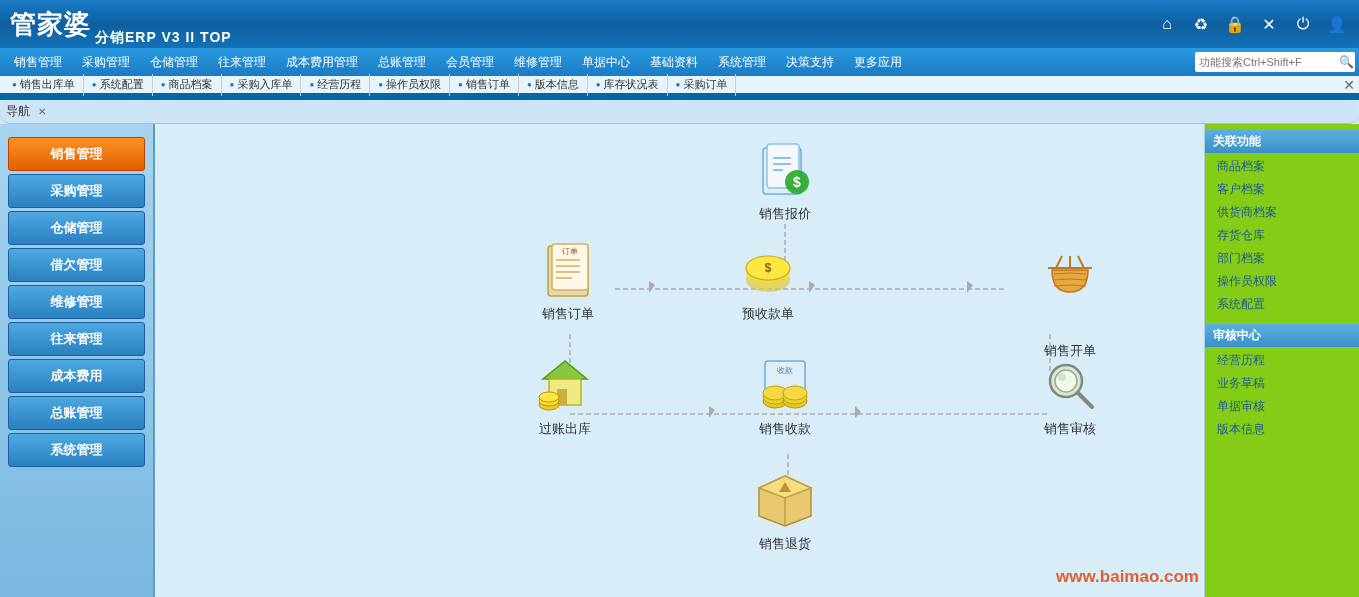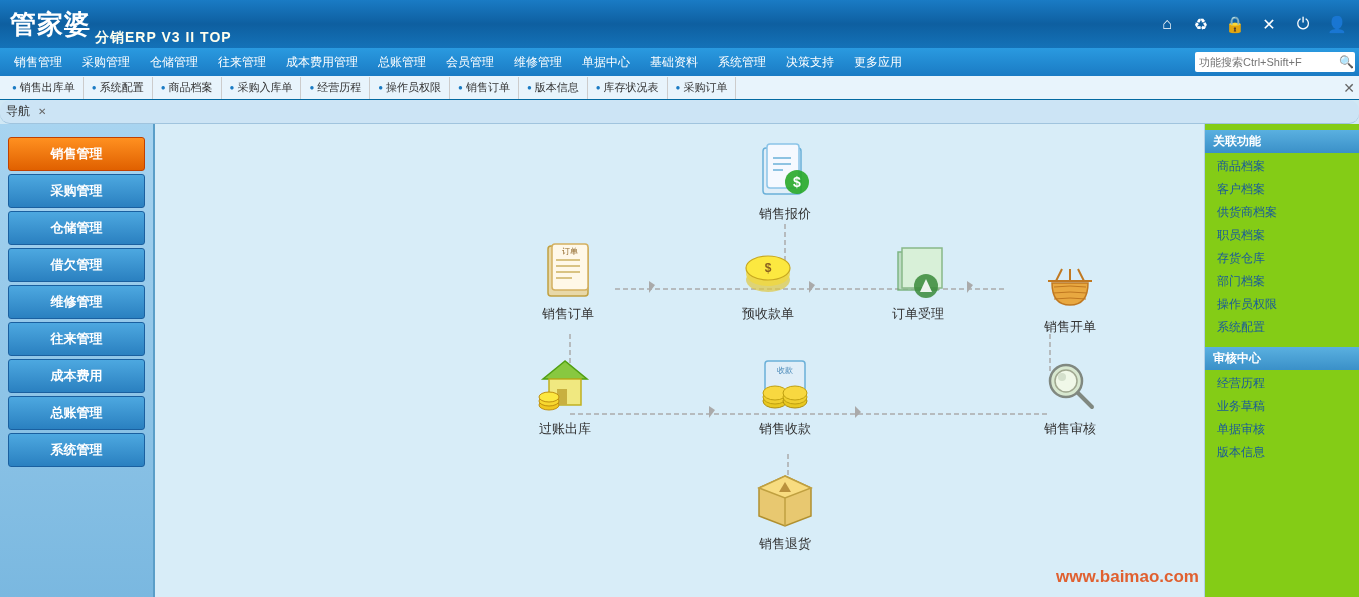--- a/index.html
+++ b/index.html
@@ -71,21 +71,21 @@
       border: none; outline: none; font-size: 11px; width: 140px; color: #999;
     }
 
     
     #tabbar {
       background: #e8f4fc;
       height: 24px;
       display: flex;
       align-items: center;
       padding: 0 4px;
-      border-bottom: 1px solid #0369a1;
+      border-bottom: 7px solid #0369a1;
       position: relative;
     }
     .tab-item {
       font-size: 11px;
       color: #333;
       padding: 0 8px;
       height: 22px;
       display: flex;
       align-items: center;
       cursor: pointer;
@@ -370,33 +370,22 @@
           <svg width="60" height="58" viewBox="0 0 60 58">
             <ellipse cx="30" cy="38" rx="22" ry="12" fill="#e0c840" opacity="0.7"></ellipse>
             <ellipse cx="30" cy="32" rx="22" ry="12" fill="#f0d840" opacity="0.8"></ellipse>
             <ellipse cx="30" cy="26" rx="22" ry="12" fill="#fce840" stroke="#c8a820" stroke-width="1.2"></ellipse>
             <text x="30" y="30" text-anchor="middle" font-size="12" fill="#8a6020" font-weight="bold">$</text>
           </svg>
         </div>
         <span class="label">预收款单</span>
       </div>
 
-      <div class="flow-node" style="left:718px;top:115px;">
-        <div class="icon-box">
-          <svg width="60" height="58" viewBox="0 0 60 58">
-            <path d="M10 10 L50 10 L50 48 L10 48 Z" fill="#b8d8b8" stroke="#68a868" stroke-width="1.5" opacity="0.8"></path>
-            <path d="M14 6 L54 6 L54 46 L14 46 Z" fill="#d8f0d8" stroke="#88b888" stroke-width="1.5"></path>
-            <circle cx="38" cy="44" r="12" fill="#3a8a3a" opacity="0.85"></circle>
-            <polygon points="38,37 44,50 32,50" fill="#fff" opacity="0.9"></polygon>
-          </svg>
-        </div>
-        <span class="label">订单受理</span>
-      </div>
-
-      <div class="flow-node" style="left:870px;top:128px;">
+
+      <div class="flow-node" style="left:870px;top:115px;gap:37px;">
         <div class="icon-box">
           <svg width="60" height="58" viewBox="0 0 60 58">
 
             <path d="M12 28 Q12 50 30 50 Q48 50 48 28 Z" fill="#e8a840" stroke="#c07820" stroke-width="1.5"></path>
             <path d="M8 26 L52 26" stroke="#c07820" stroke-width="2"></path>
             <path d="M16 26 L22 14" stroke="#c07820" stroke-width="2"></path>
             <path d="M44 26 L38 14" stroke="#c07820" stroke-width="2"></path>
             <path d="M30 26 L30 14" stroke="#c07820" stroke-width="2"></path>
 
             <path d="M14 32 Q30 30 46 32" stroke="#c07820" stroke-width="1" fill="none"></path>
@@ -470,21 +459,20 @@
     </div>
 
     <div id="watermark">www.baimao.com</div>
   </div>
 
   <div id="right-panel">
     <div class="right-section-title">关联功能</div>
     <a class="right-link">商品档案</a>
     <a class="right-link">客户档案</a>
     <a class="right-link">供货商档案</a>
-    <a class="right-link">职员档案</a>
     <a class="right-link">存货仓库</a>
     <a class="right-link">部门档案</a>
     <a class="right-link">操作员权限</a>
     <a class="right-link">系统配置</a>
 
     <div style="margin-top:8px;"></div>
     <div class="right-section-title">审核中心</div>
     <a class="right-link">经营历程</a>
     <a class="right-link">业务草稿</a>
     <a class="right-link">单据审核</a>

